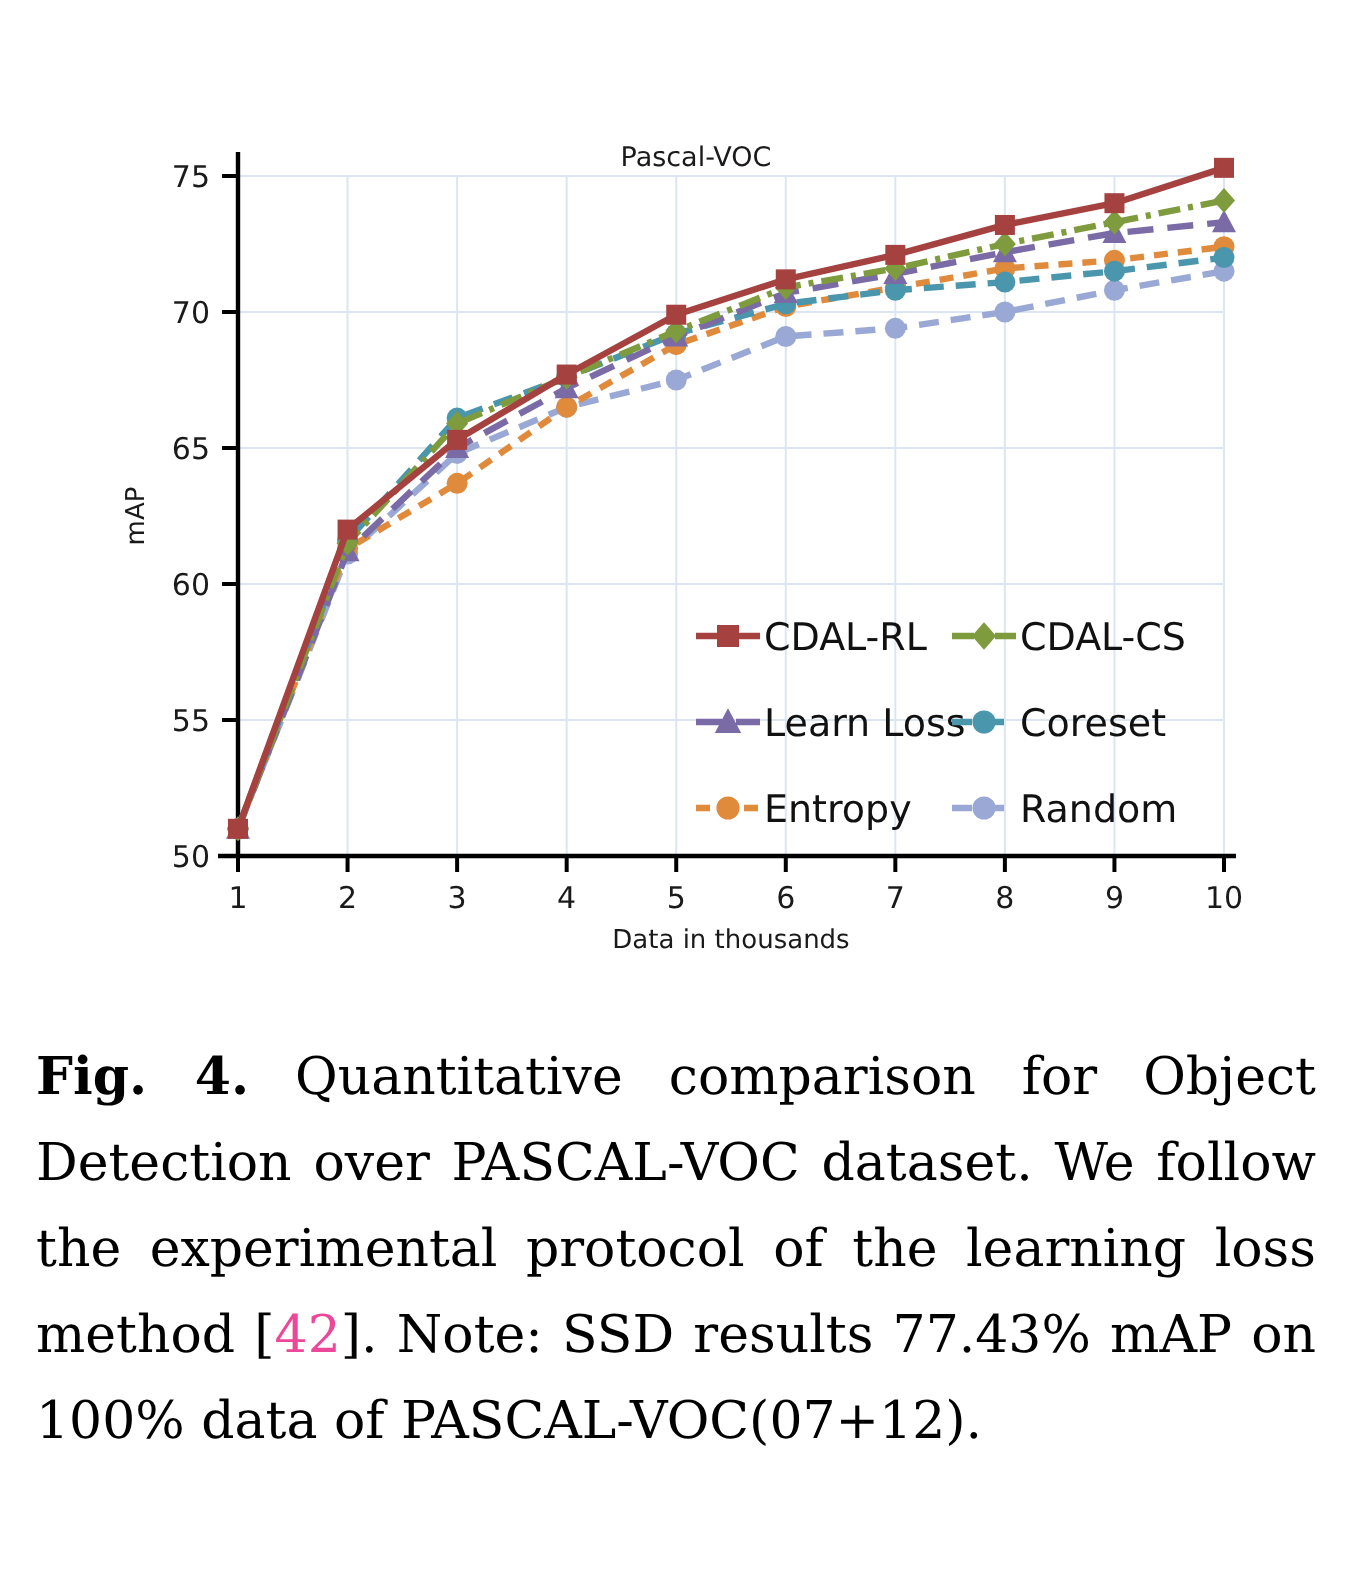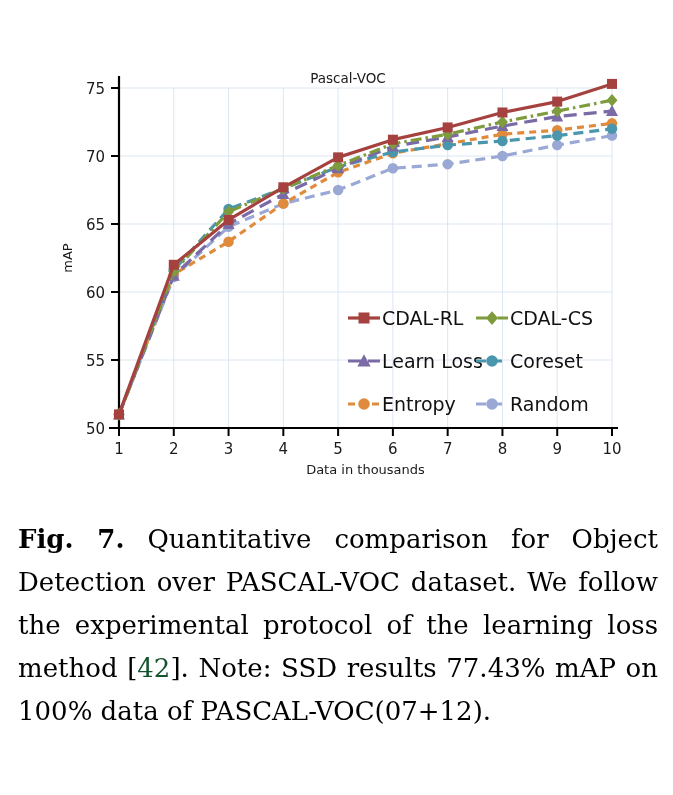--- a/index.html
+++ b/index.html
@@ -73,21 +73,21 @@
     font-size: 26px;
     line-height: 43px;
     color: #000000;
     text-align: justify;
     text-justify: inter-word;
   }
   #caption .figlabel {
     font-weight: bold;
   }
   #caption .cite {
-    color: #14532d;
+    color: #ec4899;
   }
 </style>
 </head>
 <body>
 
 <div id="figure">
   <svg id="chart-svg" width="673" height="500" viewBox="0 0 673 500">
       <g>
         <line x1="119" y1="88" x2="119" y2="428" class="gridline"></line>
         <line x1="173.77777777777777" y1="88" x2="173.77777777777777" y2="428" class="gridline"></line>
@@ -258,15 +258,15 @@
         <g>
           <line x1="476" y1="404" x2="508" y2="404" stroke="#99a8d4" stroke-width="3.2" stroke-dasharray="10,6"></line>
           <circle cx="492" cy="404" r="5.775" fill="#99a8d4"></circle>
           <text x="510" y="411" class="legend-label">Random</text>
         </g>
       </g>
     </svg>
 </div>
 
 <div id="caption">
-  <span class="figlabel">Fig. 7.</span>
+  <span class="figlabel">Fig. 4.</span>
   <span>Quantitative comparison for Object Detection over PASCAL-VOC dataset. We follow the experimental protocol of the learning loss method [</span><span class="cite">42</span><span>]. Note: SSD results 77.43% mAP on 100% data of PASCAL-VOC(07+12).</span>
 </div>
 
 </body></html>

